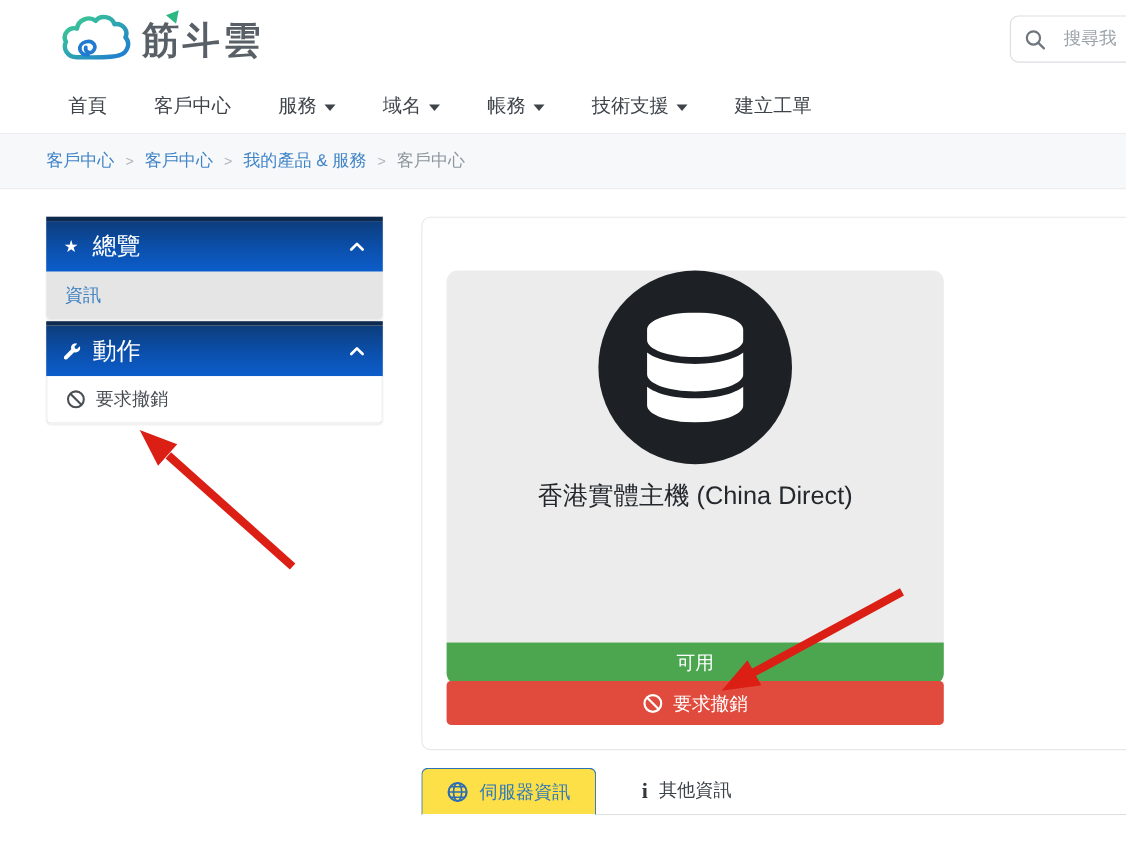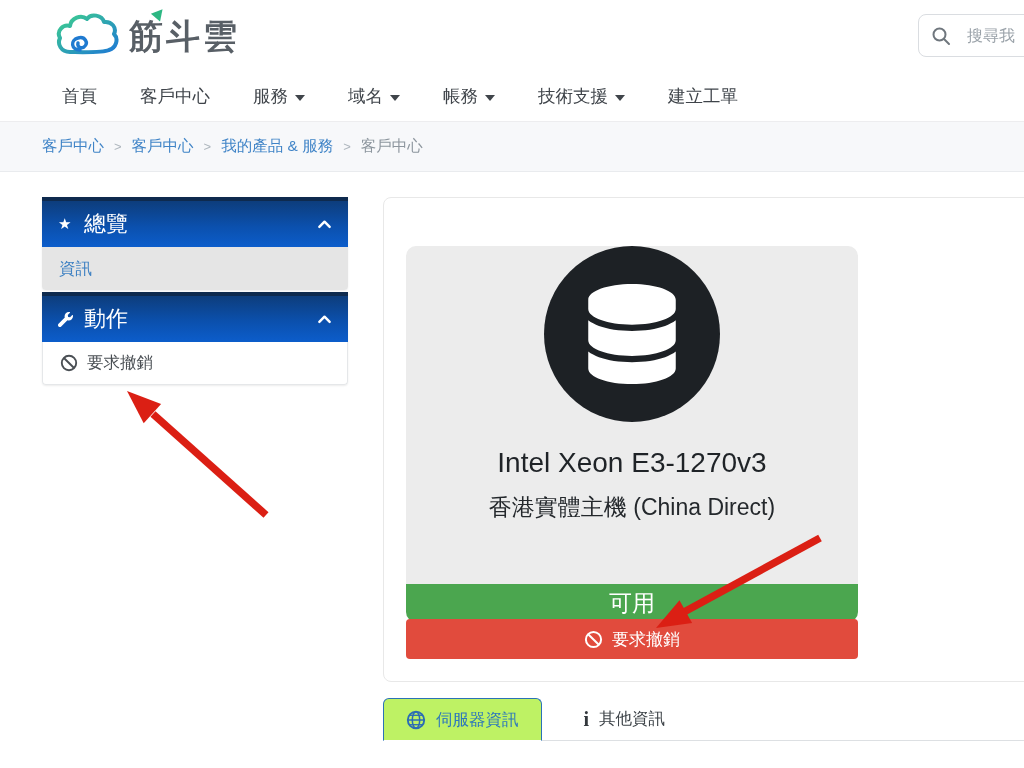--- a/index.html
+++ b/index.html
@@ -57,32 +57,32 @@
   
   .product-card{left:383px;top:197px;width:680px;height:485px;background:#fff;
     border:1px solid #e8e8e8;border-radius:8px;box-sizing:border-box;}
   .product-tile{position:absolute;left:22px;top:25px;width:452px;}
   .tile-gray{background:#ececec;border-radius:10px 10px 0 0;height:338px;text-align:center;box-sizing:border-box;}
   .big-circle{width:176px;height:176px;border-radius:50%;background:#1d2125;
     margin:23px auto 0;display:flex;align-items:center;justify-content:center;}
   .product-name{font-size:28px;color:#1f2327;margin-top:25px;}
   .product-plan{font-size:23px;color:#24282c;margin-top:13px;}
   .status-bar{height:38px;line-height:38px;background:#4ba64f;border-radius:0 0 10px 10px;
-    color:#fff;font-size:23px;text-align:center;}
+    color:#fff;font-size:17px;text-align:center;}
   .cancel-btn{position:absolute;left:22px;top:421px;width:452px;height:40px;
     background:#e14b3d;border:none;border-radius:4px;color:#fff;font-size:17px;
     font-family:"Liberation Sans",sans-serif;display:flex;align-items:center;
     justify-content:center;gap:9px;cursor:pointer;}
 
   
   .tab-row{left:383px;top:698px;width:641px;height:43px;border-bottom:1px solid #dde0e3;
     box-sizing:border-box;display:flex;align-items:stretch;}
   .tab{display:flex;align-items:center;gap:10px;font-size:16.5px;padding:0 22px;cursor:pointer;}
   .tab-active{border:1px solid #2b72b6;border-bottom:1px solid #fff;border-radius:6px 6px 0 0;
-    background:#bef264;color:#2e78bb;margin-bottom:-1px;}
+    background:#fde047;color:#2e78bb;margin-bottom:-1px;}
   .tab-inactive{color:#3c4247;margin-left:20px;}
   .info-glyph{font-family:"Liberation Serif",serif;font-weight:bold;font-size:20px;color:#33383d;}
 
   
   .arrows{left:0;top:0;width:1024px;height:768px;pointer-events:none;z-index:60;}
 </style>
 </head>
 <body>
 
 <div class="abs logo">
@@ -185,21 +185,20 @@
 </div>
 
 <section class="abs product-card">
   <div class="product-tile">
     <div class="tile-gray">
       <div class="big-circle">
         <svg width="88" height="100" viewBox="0 0 448 512" fill="#fff">
           <path d="M448 80v48c0 44.2-100.3 80-224 80S0 172.2 0 128V80C0 35.8 100.3 0 224 0S448 35.8 448 80zM393.2 214.7c20.8-7.4 39.9-16.9 54.8-28.6V288c0 44.2-100.3 80-224 80S0 332.2 0 288V186.1c14.9 11.8 34 21.2 54.8 28.6C99.7 230.7 159.5 240 224 240s124.3-9.3 169.2-25.3zM0 346.1c14.9 11.8 34 21.2 54.8 28.6C99.7 390.7 159.5 400 224 400s124.3-9.3 169.2-25.3c20.8-7.4 39.9-16.9 54.8-28.6V432c0 44.2-100.3 80-224 80S0 476.2 0 432V346.1z"></path>
         </svg>
       </div>
-      <div class="product-name">Intel Xeon E3-1270v3</div>
       <div class="product-plan">香港實體主機 (China Direct)</div>
     </div>
     <div class="status-bar">可用</div>
   </div>
   <button class="cancel-btn">
     <svg width="19" height="19" viewBox="0 0 20 20">
       <circle cx="10" cy="10" r="8" stroke="#fff" stroke-width="2.1" fill="none"></circle>
       <line x1="4.4" y1="4.4" x2="15.6" y2="15.6" stroke="#fff" stroke-width="2.1"></line>
     </svg>
     <span>要求撤銷</span>

